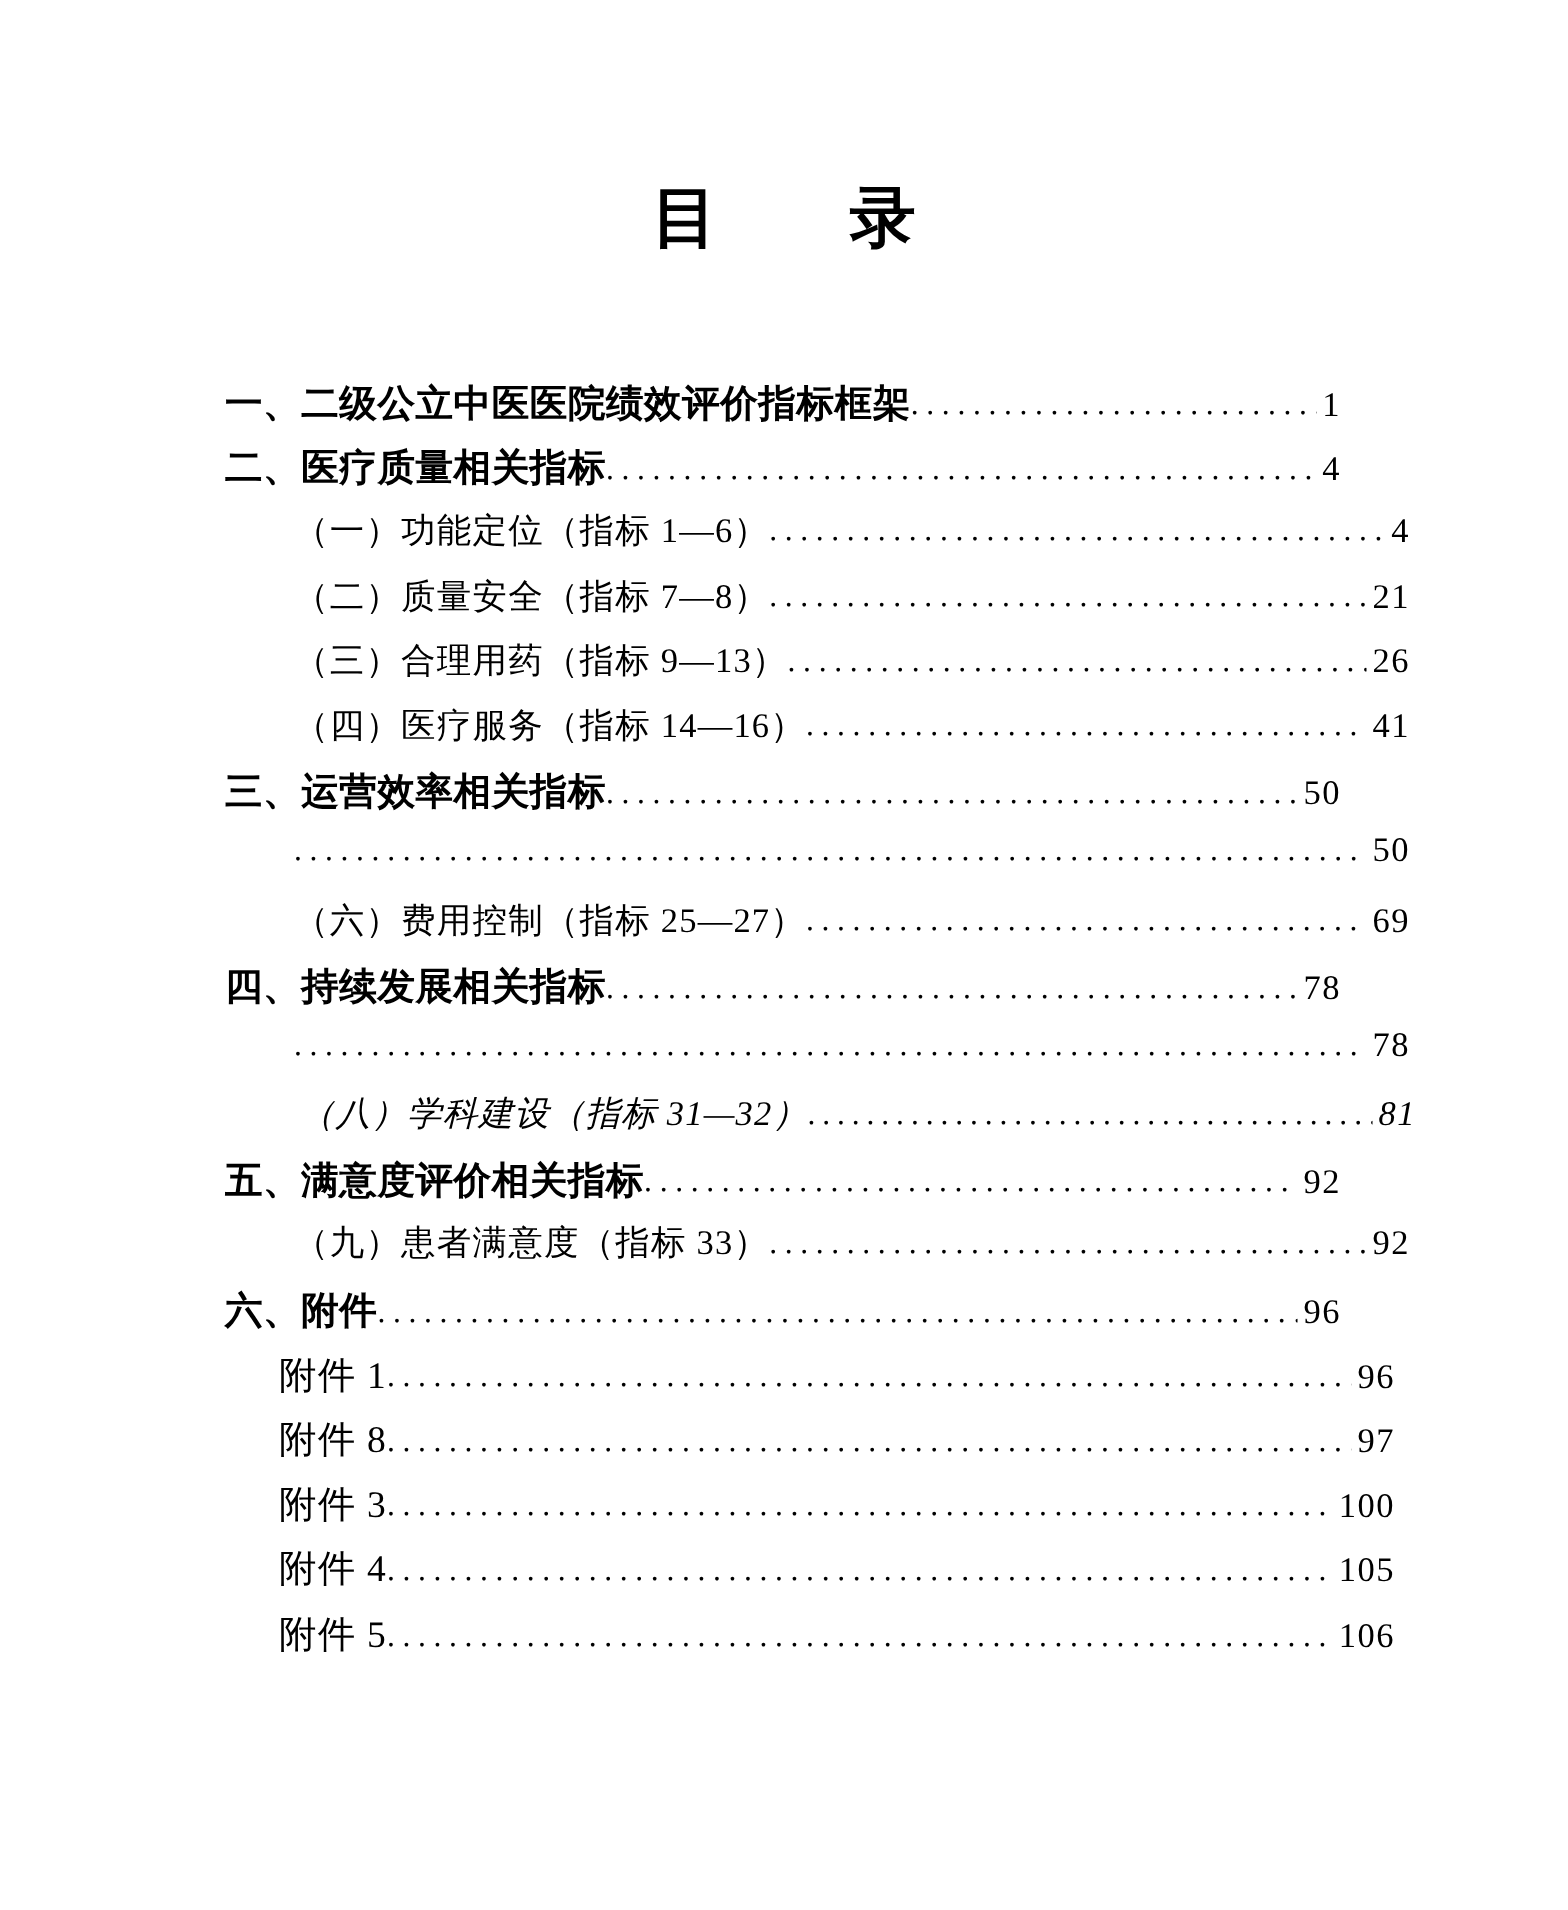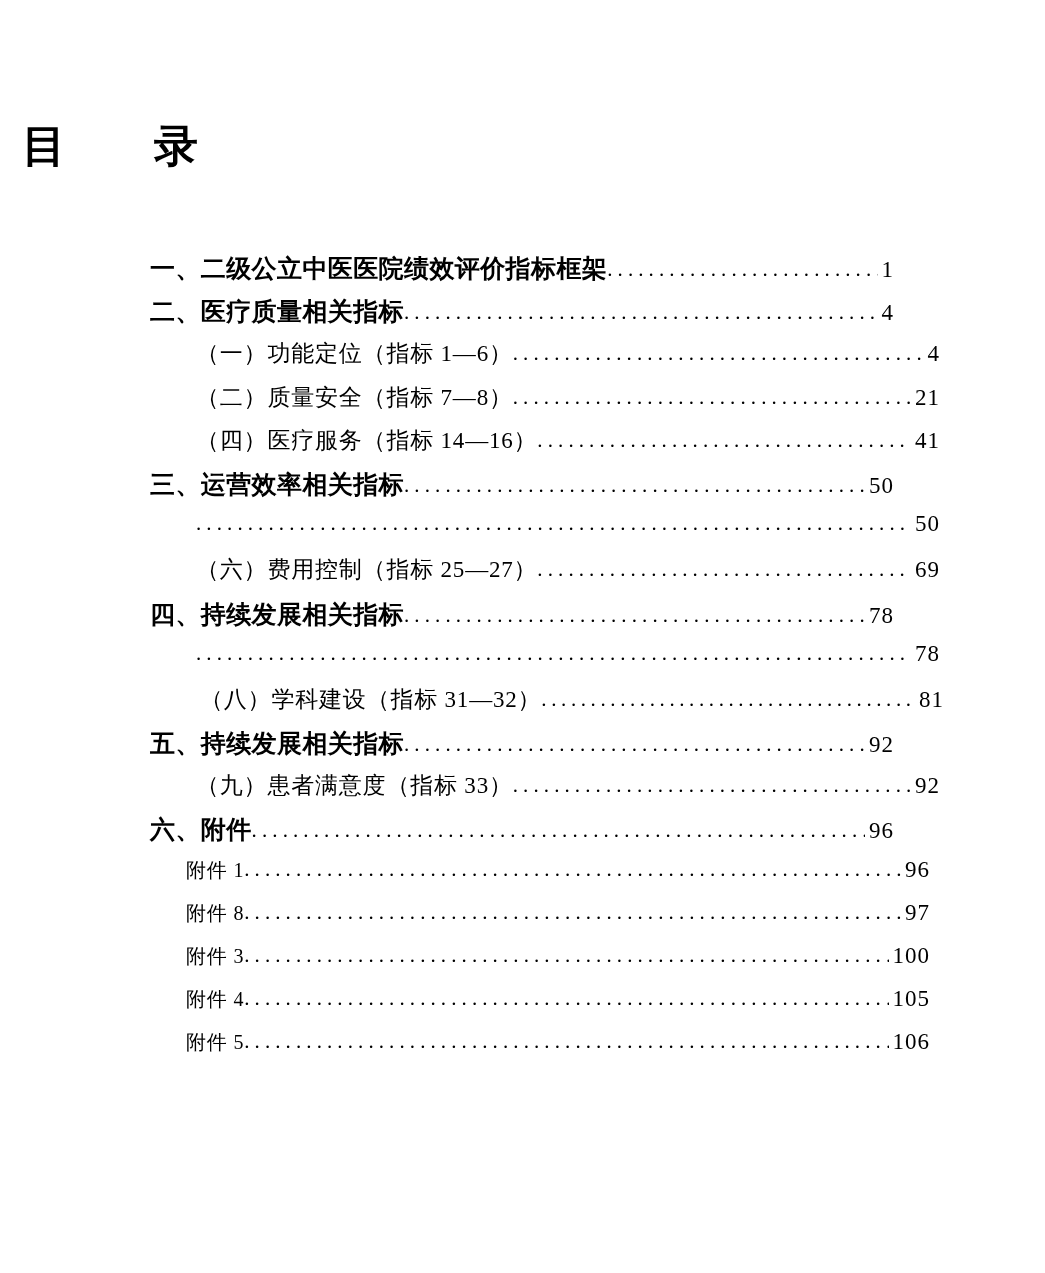--- a/index.html
+++ b/index.html
@@ -25,20 +25,21 @@
     background: #ffffff;
     overflow: hidden;
   }
 
   
   #toc-title {
     position: absolute;
     left: 0;
     top: 118px;
     width: 1045px;
+    text-align: center;
     font-family: "Liberation Sans", "DejaVu Sans", sans-serif;
     font-weight: bold;
     font-size: 44px;
     line-height: 56px;
     letter-spacing: 22px;
     text-indent: 22px;
     color: #000000;
   }
 
   
@@ -108,30 +109,31 @@
   }
   .level-2 {
     padding-left: 46px;
     justify-content: flex-end;
   }
 
   
   .level-appendix .toc-label {
     font-family: "Liberation Serif", "DejaVu Serif", serif;
     font-weight: normal;
-    font-size: 20px;
+    font-size: 25px;
     letter-spacing: 0.8px;
   }
   .level-appendix {
     padding-left: 36px;
   }
 
   
   .tight {
     padding-left: 50px;
+    font-style: italic;
   }
   .tight .toc-leader {
     letter-spacing: 4.6px;
   }
 </style>
 </head>
 <body>
 
 <div id="page">
 
@@ -152,20 +154,25 @@
         <span class="toc-label">（一）功能定位（指标 1—6）</span>
         <span class="toc-leader"></span>
         <span class="toc-page">4</span>
       </div>
       <div class="toc-row level-2">
         <span class="toc-label">（二）质量安全（指标 7—8）</span>
         <span class="toc-leader"></span>
         <span class="toc-page">21</span>
       </div>
       <div class="toc-row level-2">
+        <span class="toc-label">（三）合理用药（指标 9—13）</span>
+        <span class="toc-leader"></span>
+        <span class="toc-page">26</span>
+      </div>
+      <div class="toc-row level-2">
         <span class="toc-label">（四）医疗服务（指标 14—16）</span>
         <span class="toc-leader"></span>
         <span class="toc-page">41</span>
       </div>
       <div class="toc-row level-1">
         <span class="toc-label">三、运营效率相关指标</span>
         <span class="toc-leader"></span>
         <span class="toc-page">50</span>
       </div>
       <div class="toc-row level-2">
@@ -185,21 +192,21 @@
       <div class="toc-row level-2">
         <span class="toc-leader"></span>
         <span class="toc-page">78</span>
       </div>
       <div class="toc-row level-2 tight">
         <span class="toc-label">（八）学科建设（指标 31—32）</span>
         <span class="toc-leader"></span>
         <span class="toc-page">81</span>
       </div>
       <div class="toc-row level-1">
-        <span class="toc-label">五、持续发展相关指标</span>
+        <span class="toc-label">五、满意度评价相关指标</span>
         <span class="toc-leader"></span>
         <span class="toc-page">92</span>
       </div>
       <div class="toc-row level-2">
         <span class="toc-label">（九）患者满意度（指标 33）</span>
         <span class="toc-leader"></span>
         <span class="toc-page">92</span>
       </div>
       <div class="toc-row level-1">
         <span class="toc-label">六、附件</span>

